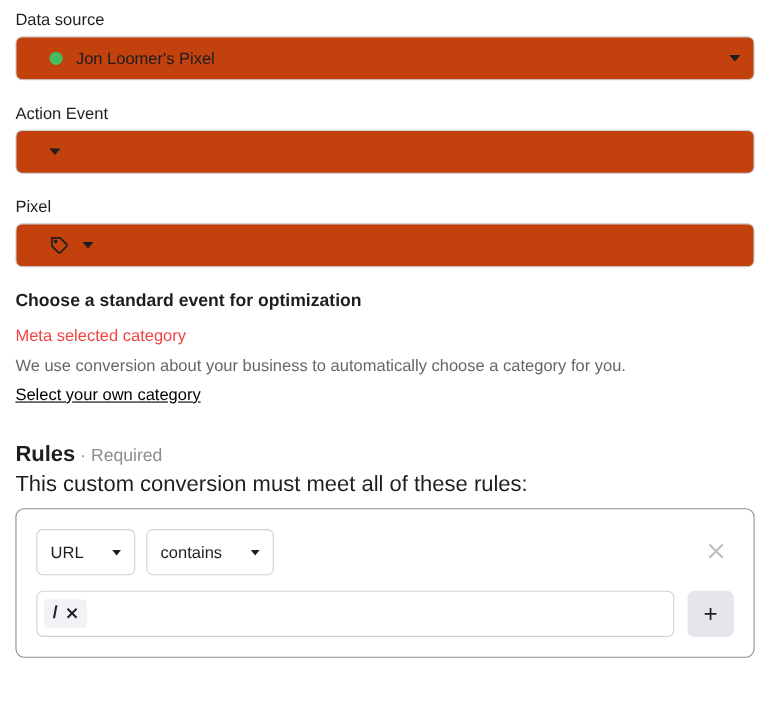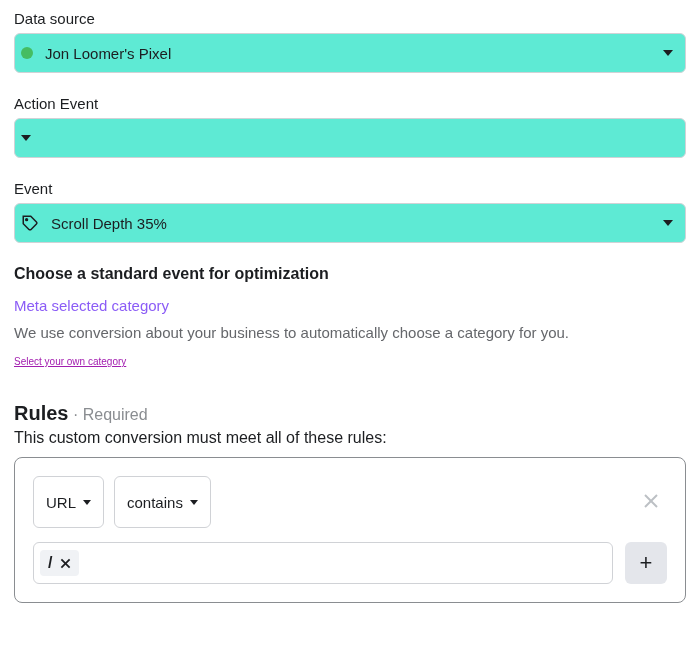--- a/index.html
+++ b/index.html
@@ -17,23 +17,23 @@
     font-weight: 400;
     font-size: 15px;
     margin-bottom: 6px;
   }
   .dropdown {
     border: 1px solid #d0d2d6;
     border-radius: 6px;
     height: 40px;
     display: flex;
     align-items: center;
-    padding: 0 12px 0 6px;
-    cursor: pointer;
-    background: #5eead4;
+    padding: 0 12px 0 30px;
+    cursor: pointer;
+    background: #c2410c;
   }
   .dropdown-text {
     flex: 1;
     font-size: 15px;
   }
   .caret {
     width: 0; height: 0;
     border-left: 5px solid transparent;
     border-right: 5px solid transparent;
     border-top: 6px solid #1c1e21;
@@ -48,72 +48,72 @@
     margin-right: 12px;
     display: inline-flex;
   }
   .subhead {
     font-weight: 700;
     font-size: 16px;
     margin-bottom: 14px;
   }
   .meta-cat {
     font-size: 15px;
-    color: #8b5cf6;
+    color: #ef4444;
     margin-bottom: 10px;
   }
   .help-text {
     font-size: 15px;
     color: #65676b;
     margin-bottom: 10px;
   }
   .link {
-    color: #a21caf;
+    color: #000000;
     text-decoration: underline;
-    font-size: 10px;
+    font-size: 15px;
     cursor: pointer;
   }
   .rules-header {
     margin-top: 34px;
     margin-bottom: 4px;
   }
   .rules-header .label {
     display: inline;
     font-weight: 700;
     font-size: 20px;
   }
   .required {
     color: #8a8d91;
     font-size: 16px;
     font-weight: 400;
     margin-top: 48px;
   }
   .rules-desc {
-    font-size: 16px;
+    font-size: 20px;
     margin-bottom: 10px;
   }
   .rules-box {
     border: 1px solid #8a8d91;
     border-radius: 8px;
     padding: 18px;
   }
   .pill-row {
     display: flex;
     align-items: center;
     gap: 10px;
     margin-bottom: 14px;
   }
   .pill {
     border: 1px solid #d0d2d6;
     border-radius: 6px;
-    height: 52px;
+    height: 42px;
     display: flex;
     align-items: center;
     padding: 0 12px;
-    gap: 7px;
+    gap: 26px;
     cursor: pointer;
     font-size: 15px;
     background: #fff;
   }
   .caret-sm {
     width: 0; height: 0;
     border-left: 4px solid transparent;
     border-right: 4px solid transparent;
     border-top: 5px solid #1c1e21;
   }
@@ -182,29 +182,28 @@
 </div>
 
 <div class="section">
   <div class="label">Action Event</div>
   <div class="dropdown">
     <span class="caret"></span>
   </div>
 </div>
 
 <div class="section">
-  <div class="label">Event</div>
+  <div class="label">Pixel</div>
   <div class="dropdown">
     <span class="tag-icon">
       <svg width="18" height="18" viewBox="0 0 24 24" fill="none" stroke="#1c1e21" stroke-width="2">
         <path d="M20.59 13.41l-7.17 7.17a2 2 0 0 1-2.83 0L3 13V3h10l7.59 7.59a2 2 0 0 1 0 2.82z"></path>
         <circle cx="7.5" cy="7.5" r="1.2" fill="#1c1e21"></circle>
       </svg>
     </span>
-    <span class="dropdown-text">Scroll Depth 35%</span>
     <span class="caret"></span>
   </div>
 </div>
 
 <div class="section">
   <div class="subhead">Choose a standard event for optimization</div>
   <div class="meta-cat">Meta selected category</div>
   <div class="help-text">We use conversion about your business to automatically choose a category for you.</div>
   <a class="link">Select your own category</a>
 </div>

